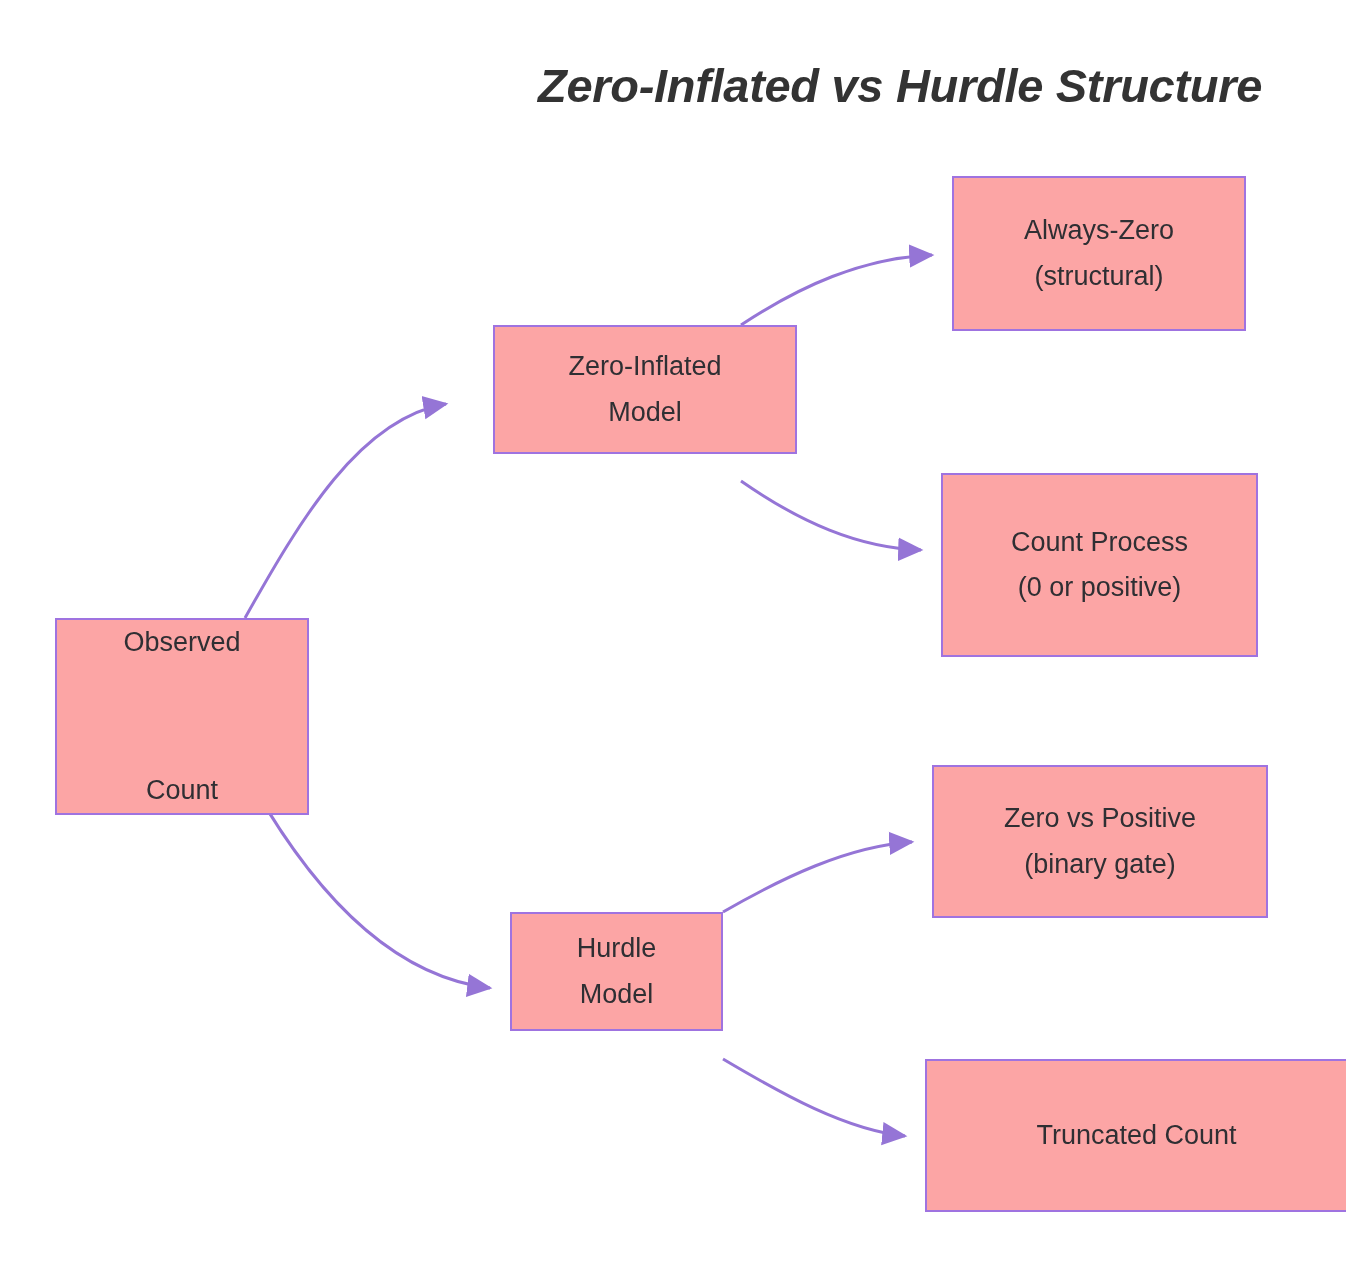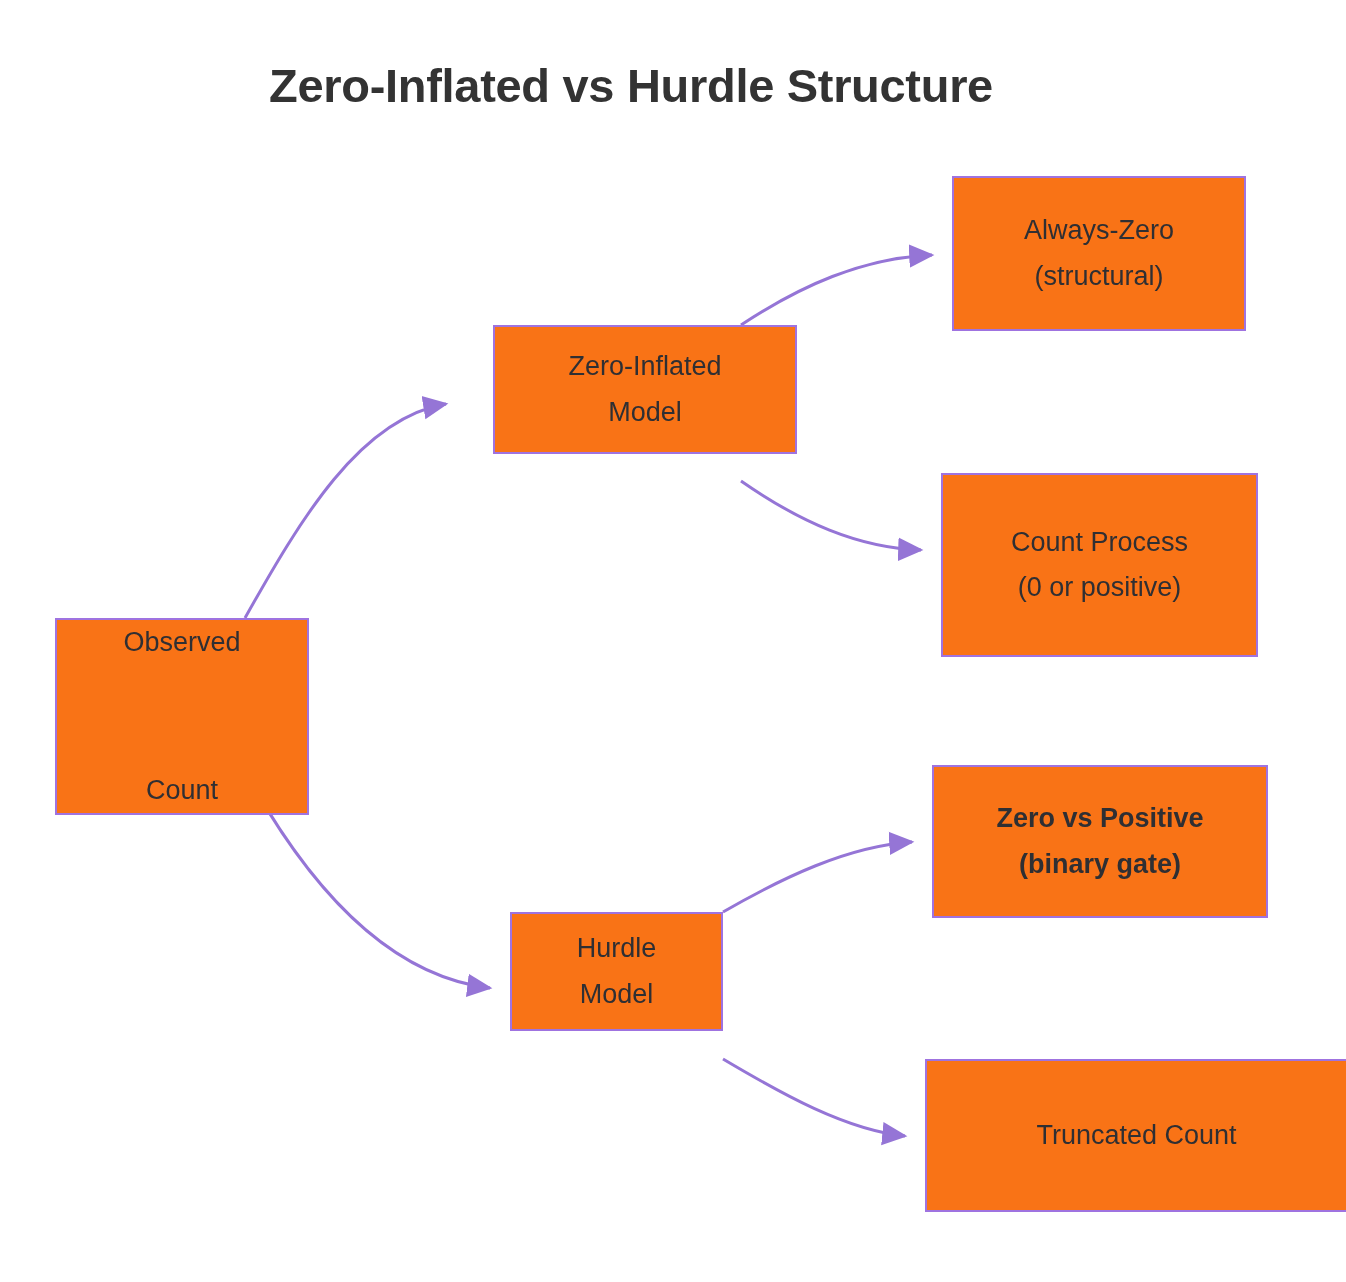--- a/index.html
+++ b/index.html
@@ -18,57 +18,58 @@
     position: absolute;
     left: 0; top: 0;
     width: 1346px;
     height: 1282px;
   }
   #title {
     position: absolute;
     left: 0;
     top: 58px;
     width: 1262px;
-    text-align: center;
+    text-align: right;
     font-size: 47px;
     font-weight: bold;
     color: #333333;
     letter-spacing: -0.3px;
     white-space: nowrap;
+    font-style: italic;
   }
   svg#edges {
     position: absolute;
     left: 0; top: 0;
     width: 1346px;
     height: 1282px;
     pointer-events: none;
   }
   .node {
     position: absolute;
     box-sizing: border-box;
-    background: #f97316;
+    background: #fca5a5;
     border: 2.5px solid #9f73e0;
     display: flex;
     flex-direction: column;
     align-items: center;
     justify-content: center;
     color: #2f2f33;
     font-size: 27px;
     line-height: 1.68;
     text-align: center;
   }
   .node .line { display: block; white-space: nowrap; }
 
   
   #node-observed        { left: 55px;  top: 618px;  width: 254px; height: 197px; justify-content: space-between; }
   #node-zero-inflated   { left: 452px; top: 325px;  width: 304px; height: 129px; margin-left: 41px; }
   #node-hurdle          { left: 510px; top: 912px;  width: 213px; height: 119px; }
   #node-always-zero     { left: 952px; top: 176px;  width: 294px; height: 155px; }
   #node-count-process   { left: 941px; top: 473px;  width: 317px; height: 184px; }
-  #node-zero-vs-pos     { left: 932px; top: 765px;  width: 336px; height: 153px; font-weight: bold; }
+  #node-zero-vs-pos     { left: 932px; top: 765px;  width: 336px; height: 153px; }
   #node-truncated-count { left: 925px; top: 1059px; width: 423px; height: 153px; }
 </style>
 </head>
 <body>
 
 <div id="diagram-root">
 
   <div id="title">Zero-Inflated vs Hurdle Structure</div>
 
   <svg id="edges" viewBox="0 0 1346 1282">

